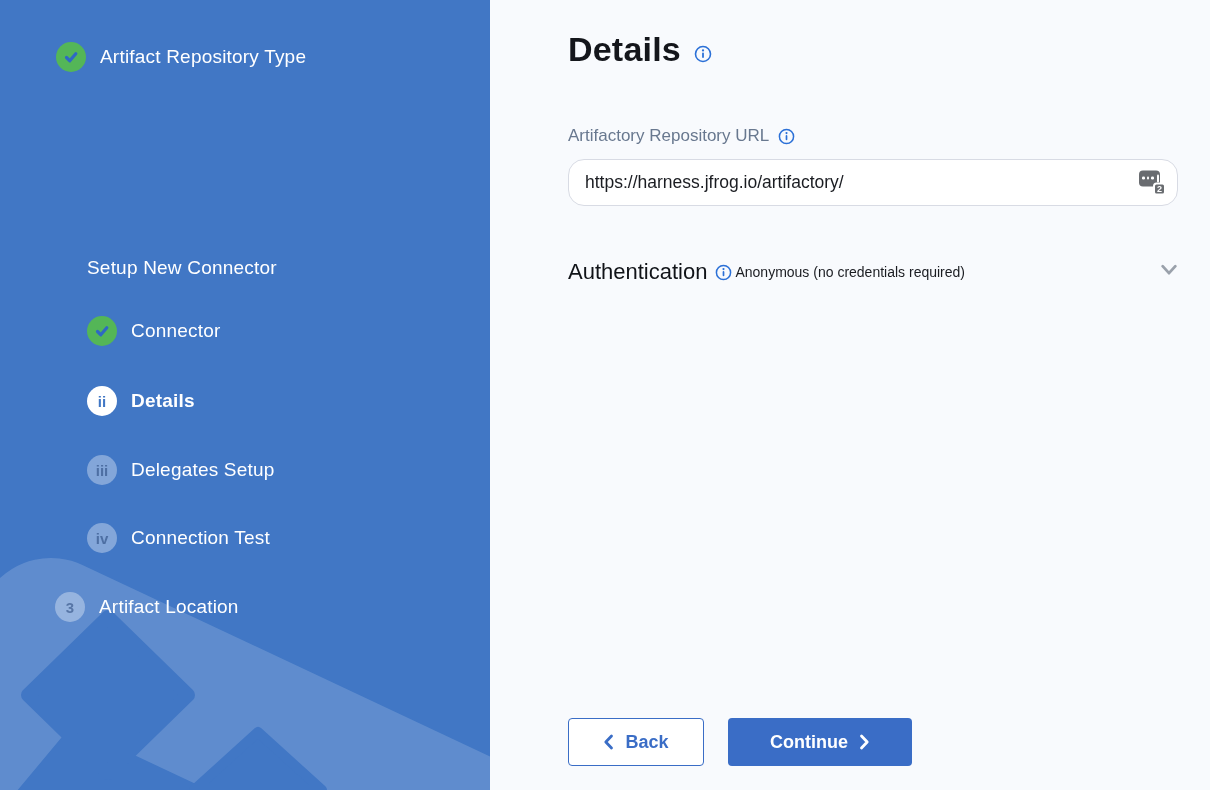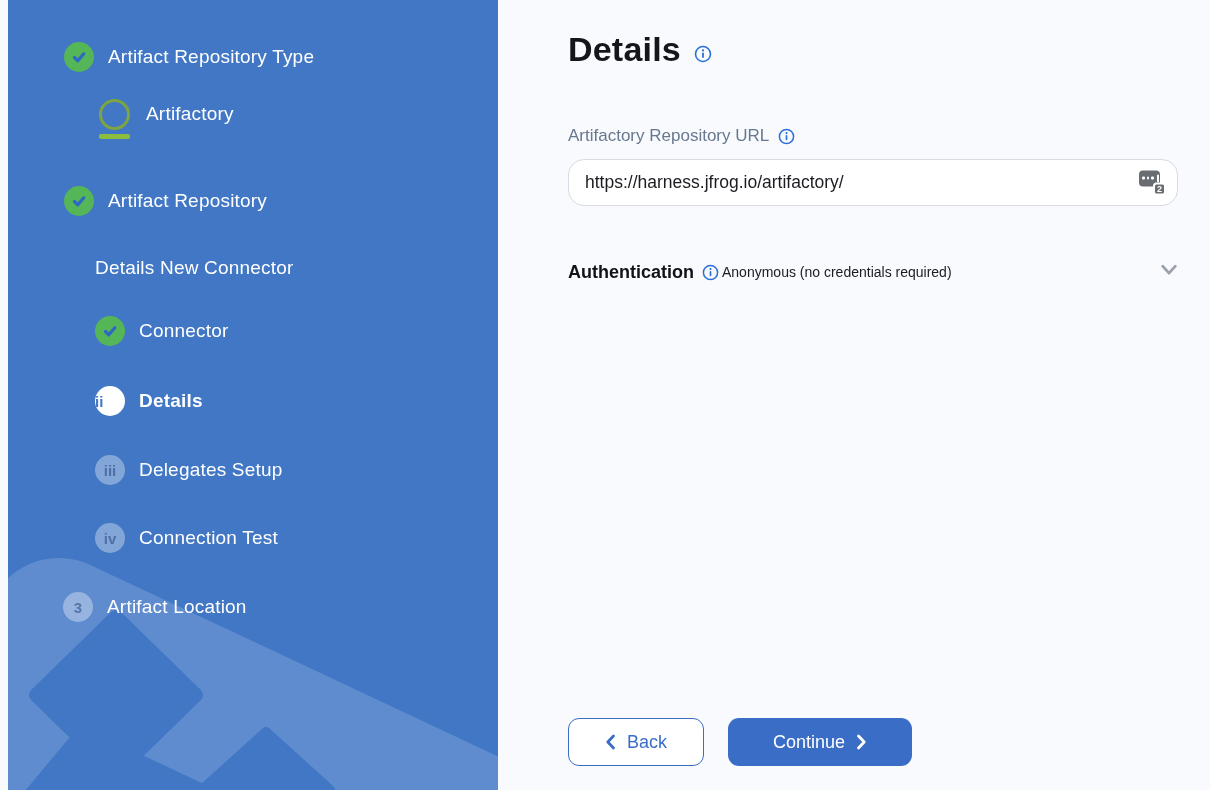--- a/index.html
+++ b/index.html
@@ -2,32 +2,32 @@
 <html style="--sidebar-blue: #4177C5; --panel-bg: #F8FAFD; --accent: #3A6DC6; --info: #2B70D7; --green: #54B657; --check: #2E68C4; --olive: #7CA542; --lime: #8CBD3F; --border: #D8DBE4; --label: #68788F; --muted: #9AA1AB;"><head>
 <meta charset="utf-8">
 <style>
   * { margin:0; padding:0; box-sizing:border-box; }
   html,body { width:1210px; height:790px; }
   body { font-family:"Liberation Sans", sans-serif; }
 
   .app { position:relative; width:1210px; height:790px; background:var(--panel-bg,#F8FAFD); overflow:hidden; }
 
   
-  .sidebar { position:absolute; left:8px; top:0; bottom:0; width:490px;
+  .sidebar { position:absolute; left:0; top:0; bottom:0; width:490px;
              background:var(--sidebar-blue,#4177C5); overflow:hidden; }
   .watermark { position:absolute; left:0; bottom:0; pointer-events:none; }
 
   .srow { position:absolute; display:flex; align-items:center; gap:14px; color:#fff; white-space:nowrap; }
   .srow .lbl { font-size:19px; font-weight:500; letter-spacing:.2px; }
   .srow .lbl.bold { font-weight:700; }
 
   .icon-done { width:30px; height:30px; border-radius:50%; background:var(--green,#54B657);
                display:flex; align-items:center; justify-content:center; flex:0 0 auto; }
   .icon-active { width:30px; height:30px; border-radius:50%; background:#fff; color:var(--sidebar-blue,#4177C5);
-                 font-weight:700; font-size:15px; display:flex; align-items:center; justify-content:flex-start; flex:0 0 auto; }
+                 font-weight:700; font-size:15px; display:flex; align-items:center; justify-content:center; flex:0 0 auto; }
   .icon-upcoming { width:30px; height:30px; border-radius:50%; background:rgba(255,255,255,.35);
                    color:rgba(23,56,110,.50); font-weight:700; font-size:15px;
                    display:flex; align-items:center; justify-content:center; flex:0 0 auto; }
 
   .art-icon { display:flex; flex-direction:column; align-items:center; width:36px; flex:0 0 auto; }
   .art-circle { width:31px; height:31px; border:3.5px solid var(--olive,#7CA542); border-radius:50%; }
   .art-line { margin-top:4px; width:31px; height:4.5px; background:var(--lime,#8CBD3F); border-radius:2px; }
 
   
   .main { position:absolute; left:490px; top:0; right:0; bottom:0; }
@@ -47,28 +47,28 @@
   .fi-main { position:absolute; left:0; top:0; width:21px; height:16px; background:#696C70; border-radius:4px;
              display:flex; align-items:center; padding-left:3px; gap:2px; }
   .fi-dot { width:2.6px; height:2.6px; background:#fff; border-radius:50%; }
   .fi-bar { width:2.2px; height:8px; background:#fff; border-radius:1px; margin-left:1px; }
   .fi-badge { position:absolute; right:0; bottom:0; width:13px; height:13px; background:#696C70;
               border:2px solid #fff; border-radius:3.5px; color:#fff; font-size:9px; font-weight:700;
               display:flex; align-items:center; justify-content:center; }
 
   .auth-row { position:absolute; left:78px; top:257px; width:610px; height:30px;
               display:flex; align-items:center; cursor:pointer; }
-  .auth-label { font-size:18px; font-weight:700; color:#101318;text-align:right; }
+  .auth-label { font-size:22px; font-weight:400; color:#101318;text-align:right; }
   .auth-row .info-icon { margin:0 3px 0 8px; }
   .auth-value { font-size:14px; color:#1A1C21; }
   .auth-chevron { margin-left:auto; }
 
   .footer { position:absolute; left:78px; top:718px; display:flex; gap:24px; }
-  .btn { height:48px; border-radius:11px; display:flex; align-items:center; justify-content:center;
-         gap:11px; font-size:18px; font-weight:400; cursor:pointer; font-family:"Liberation Sans", sans-serif; }
+  .btn { height:48px; border-radius:4px; display:flex; align-items:center; justify-content:center;
+         gap:11px; font-size:18px; font-weight:700; cursor:pointer; font-family:"Liberation Sans", sans-serif; }
   .btn-back { width:136px; background:#fff; border:1.5px solid var(--accent,#3A6DC6); color:var(--accent,#3A6DC6); }
   .btn-continue { width:184px; background:var(--accent,#3A6DC6); border:none; color:#ffffff; }
 
   .info-icon { display:inline-flex; flex:0 0 auto; }
 </style>
 </head>
 <body>
 
 <div class="app">
 
@@ -82,39 +82,24 @@
 
     <div class="srow" style="left:56px; top:42px;">
       <span class="icon-done">
         <svg width="18" height="18" viewBox="0 0 18 18">
             <path d="M4.5 9.5 L7.8 12.8 L13.8 5.8" fill="none" stroke="var(--check,#2E68C4)" stroke-width="3.2" stroke-linecap="round" stroke-linejoin="round"></path>
           </svg>
       </span>
       <span class="lbl">Artifact Repository Type</span>
     </div>
 
-    <div class="srow" style="left:88px; top:99px;">
-      <span class="art-icon">
-        <span class="art-circle"></span>
-          <span class="art-line"></span>
-      </span>
-      <span class="lbl" style="margin-top:-9px;">Artifactory</span>
-    </div>
-
-    <div class="srow" style="left:56px; top:186px;">
-      <span class="icon-done">
-        <svg width="18" height="18" viewBox="0 0 18 18">
-            <path d="M4.5 9.5 L7.8 12.8 L13.8 5.8" fill="none" stroke="var(--check,#2E68C4)" stroke-width="3.2" stroke-linecap="round" stroke-linejoin="round"></path>
-          </svg>
-      </span>
-      <span class="lbl">Artifact Repository</span>
-    </div>
+
 
     <div class="srow" style="left:87px; top:257px;">
-      <span class="lbl">Details New Connector</span>
+      <span class="lbl">Setup New Connector</span>
     </div>
 
     <div class="srow" style="left:87px; top:316px;">
       <span class="icon-done">
         <svg width="18" height="18" viewBox="0 0 18 18">
             <path d="M4.5 9.5 L7.8 12.8 L13.8 5.8" fill="none" stroke="var(--check,#2E68C4)" stroke-width="3.2" stroke-linecap="round" stroke-linejoin="round"></path>
           </svg>
       </span>
       <span class="lbl">Connector</span>
     </div>

